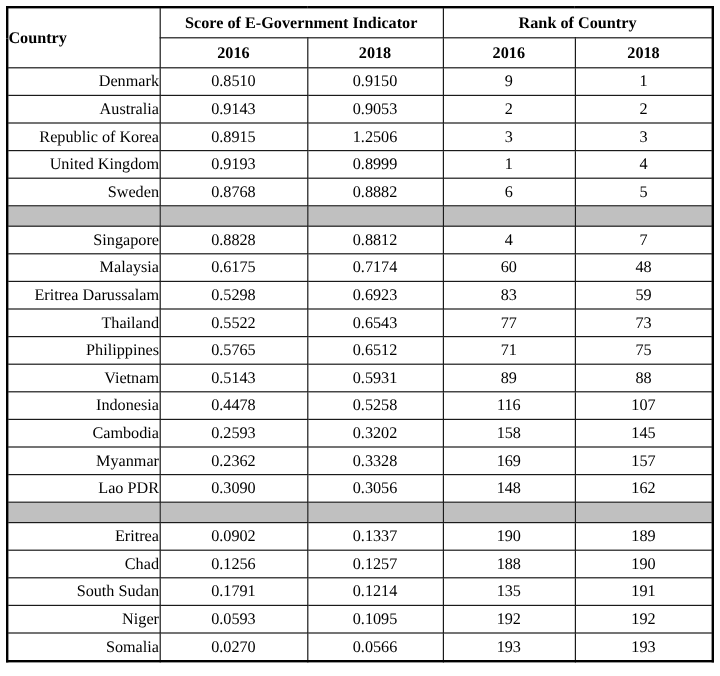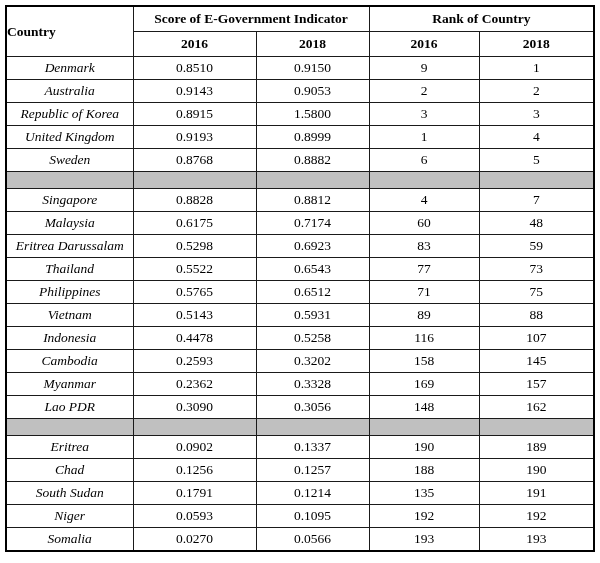--- a/index.html
+++ b/index.html
@@ -35,24 +35,23 @@
     font-weight: bold;
     text-align: center;
     height: 24px;
   }
   th.country-hdr {
     text-align: left;
     padding-left: 7px;
     margin-left: 40px;
   }
   td.country {
-    text-align: center;
+    text-align: right;
     padding-left: 7px;
     height: 22px;
-    font-style: italic;
   }
   td.num {
     text-align: center;
     height: 22px;
   }
   tr.separator td {
     background: #c0c0c0;
     height: 16px;
   }
 </style>
@@ -93,21 +92,21 @@
     <td class="country">Australia</td>
     <td class="num">0.9143</td>
     <td class="num">0.9053</td>
     <td class="num">2</td>
     <td class="num">2</td>
   </tr>
 
   <tr>
     <td class="country">Republic of Korea</td>
     <td class="num">0.8915</td>
-    <td class="num">1.5800</td>
+    <td class="num">1.2506</td>
     <td class="num">3</td>
     <td class="num">3</td>
   </tr>
 
   <tr>
     <td class="country">United Kingdom</td>
     <td class="num">0.9193</td>
     <td class="num">0.8999</td>
     <td class="num">1</td>
     <td class="num">4</td>

